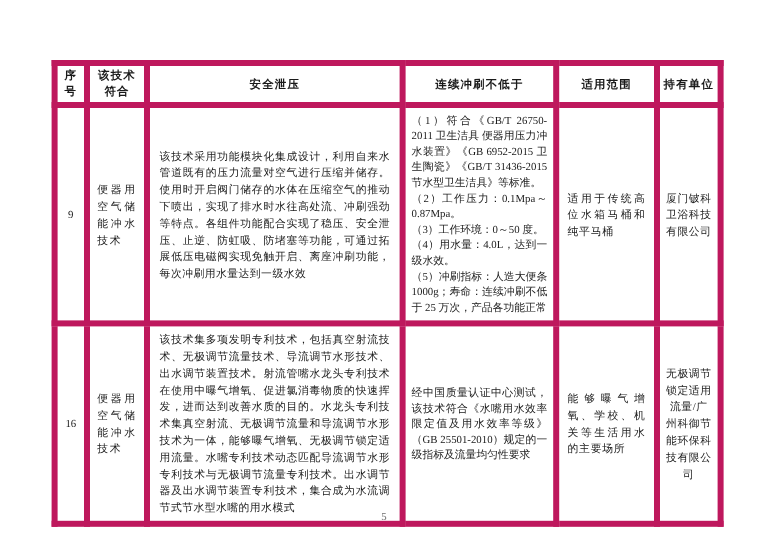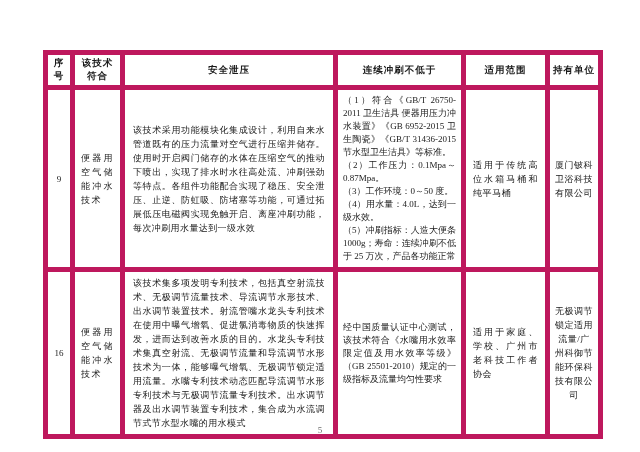--- a/index.html
+++ b/index.html
@@ -131,21 +131,21 @@
         <td class="cell-scope">适用于传统高位水箱马桶和纯平马桶</td>
         <td class="cell-holder">厦门铍科卫浴科技有限公司</td>
       </tr>
       <tr class="row-10">
         <td class="cell-no">16</td>
         <td class="cell-name">便器用空气储能冲水技术</td>
         <td class="cell-intro">该技术集多项发明专利技术，包括真空射流技术、无极调节流量技术、导流调节水形技术、出水调节装置技术。射流管嘴水龙头专利技术在使用中曝气增氧、促进氯消毒物质的快速挥发，进而达到改善水质的目的。水龙头专利技术集真空射流、无极调节流量和导流调节水形技术为一体，能够曝气增氧、无极调节锁定适用流量。水嘴专利技术动态匹配导流调节水形专利技术与无极调节流量专利技术。出水调节器及出水调节装置专利技术，集合成为水流调节式节水型水嘴的用水模式</td>
         <td class="cell-ind">
           <p>经中国质量认证中心测试，该技术符合《水嘴用水效率限定值及用水效率等级》（GB 25501-2010）规定的一级指标及流量均匀性要求</p>
         </td>
-        <td class="cell-scope">适用于家庭、学校、广州市老科技工作者协会</td>
+        <td class="cell-scope">能够曝气增氧、学校、机关等生活用水的主要场所</td>
         <td class="cell-holder">无极调节锁定适用流量/广州科御节能环保科技有限公司</td>
       </tr>
     </tbody>
   </table>
 
   <div class="page-number">5</div>
 
 </div>
 
 </body></html>

